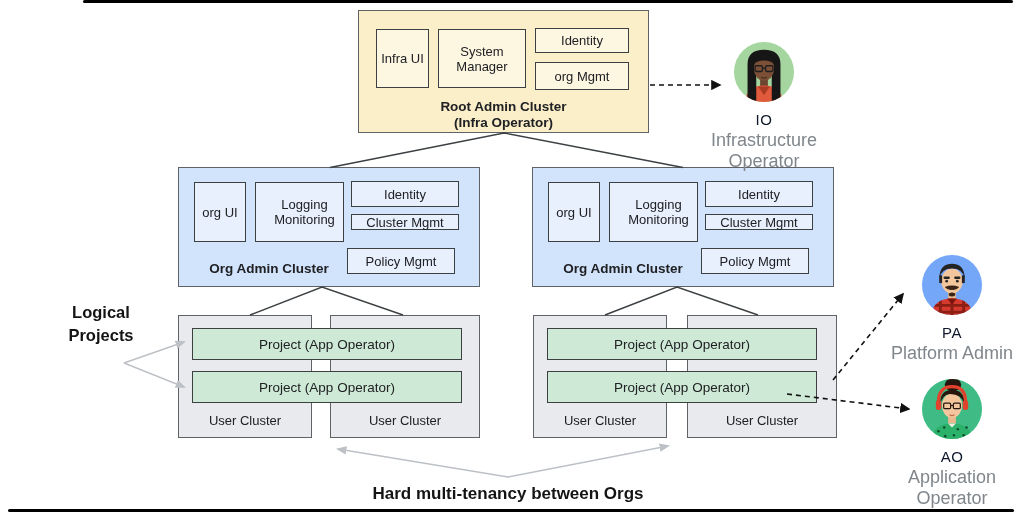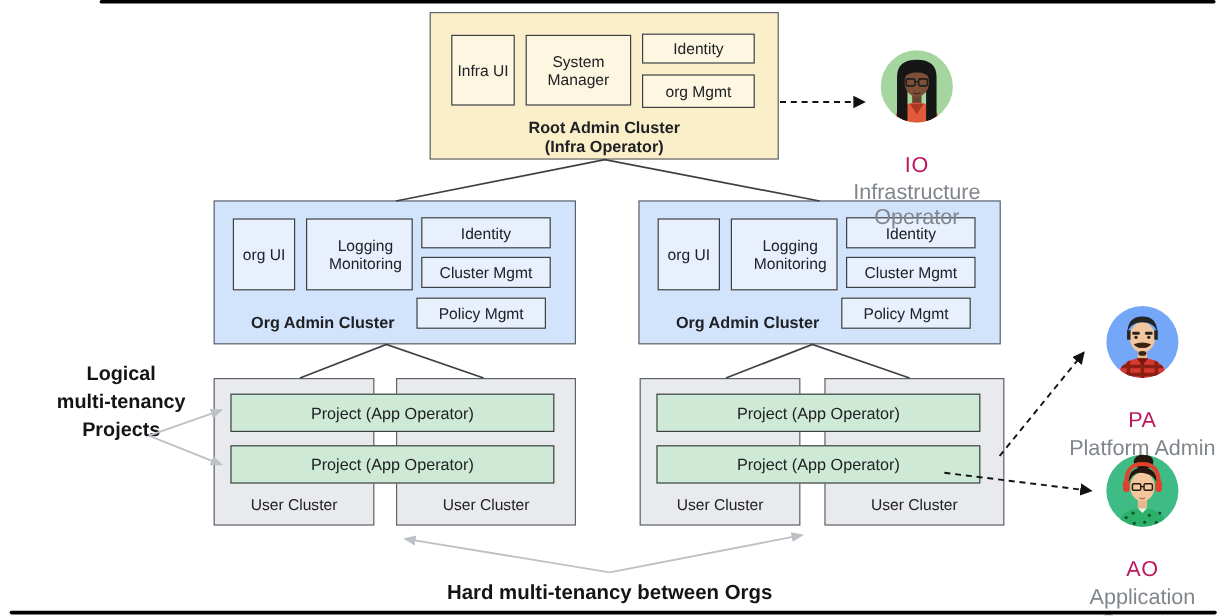--- a/index.html
+++ b/index.html
@@ -22,21 +22,21 @@
   .root .chip.c1{left:17px;top:18px;width:53px;height:59px;}
   .root .chip.c2{left:79px;top:18px;width:88px;height:59px;}
   .root .chip.c3{left:176px;top:17px;width:94px;height:25px;}
   .root .chip.c4{left:176px;top:51px;width:94px;height:28px;}
   .cluster-title{position:absolute;font-weight:bold;font-size:13.5px;color:#202124;text-align:center;line-height:16px;}
   .root .cluster-title{left:0;right:0;top:88px;}
 
   .org .chip.c1{left:15px;top:14px;width:52px;height:60px;}
   .org .chip.c2{left:76px;top:14px;width:89px;height:60px;padding-left:10px;}
   .org .chip.c3{left:172px;top:13px;width:108px;height:26px;}
-  .org .chip.c4{left:172px;top:46px;width:108px;height:26px;}
+  .org .chip.c4{left:172px;top:46px;width:108px;height:16px;}
   .org .chip.c5{left:168px;top:80px;width:108px;height:26px;}
   .org .cluster-title{left:6px;top:93px;width:168px;}
 
   .user-box{background:#E9EAED;border:1.7px solid #5F6368;top:315px;height:123px;z-index:1;}
   .user-box.l-a{left:178px;width:134px;} .user-box.l-b{left:330px;width:150px;}
   .user-box.r-a{left:533px;width:134px;} .user-box.r-b{left:687px;width:150px;}
   .user-label{position:absolute;bottom:9px;left:0;right:0;text-align:center;font-size:13px;color:#202124;}
 
   .project-bar{position:absolute;background:#CEEAD6;border:1.5px solid #3C4043;box-sizing:border-box;
                height:32px;width:270px;display:flex;align-items:center;justify-content:center;
@@ -45,21 +45,21 @@
   .project-bar.r1{left:547px;top:328px;} .project-bar.r2{left:547px;top:371px;}
 
   .annot-left{position:absolute;left:17px;top:301px;width:168px;text-align:center;
               font-weight:bold;font-size:16.5px;line-height:23px;color:#141414;}
   .annot-bottom{position:absolute;left:338px;top:484px;width:340px;text-align:center;
                 font-weight:bold;font-size:17px;color:#141414;}
 
   .persona{position:absolute;width:160px;text-align:center;z-index:2;}
   .persona.io{left:684px;top:41px;} .persona.pa{left:872px;top:254px;} .persona.ao{left:872px;top:378px;}
   .persona .avatar{width:62px;height:62px;margin:0 auto;display:block;}
-  .persona .abbr{margin-top:24px;font-size:18px;color:#be185d;letter-spacing:.5px;}
+  .persona .abbr{margin-top:8px;font-size:15px;color:#0f172a;letter-spacing:.5px;}
   .persona .role{margin-top:2px;font-size:18px;color:#80868B;}
 
   .overlay{position:absolute;left:0;top:0;width:1022px;height:513px;z-index:4;pointer-events:none;}
 </style>
 </head>
 <body>
 
 <div class="canvas">
   <div class="frame-top"></div>
   <div class="frame-bottom"></div>
@@ -132,21 +132,20 @@
     <div class="user-label">User Cluster</div>
   </div>
   <div class="box user-box r-b">
     <div class="user-label">User Cluster</div>
   </div>
   <div class="project-bar r1">Project (App Operator)</div>
   <div class="project-bar r2">Project (App Operator)</div>
 
   <div class="annot-left">
     <div>Logical</div>
-    <div>multi-tenancy</div>
     <div>Projects</div>
   </div>
   <div class="annot-bottom">Hard multi-tenancy between Orgs</div>
 
   <div class="persona io">
     <svg class="avatar" viewBox="0 0 64 64">
       <defs>
           <clipPath id="cio">
             <circle cx="32" cy="32" r="31"></circle>
           </clipPath>

